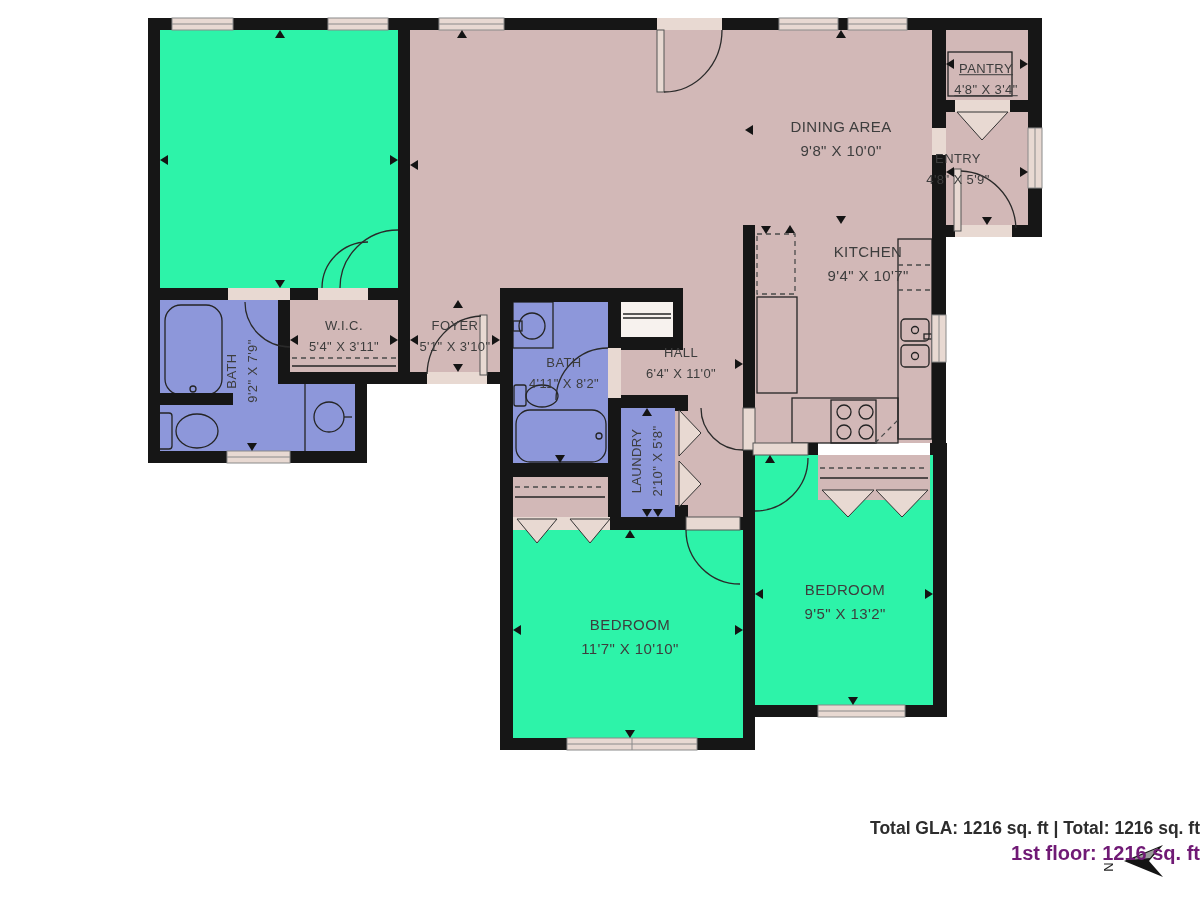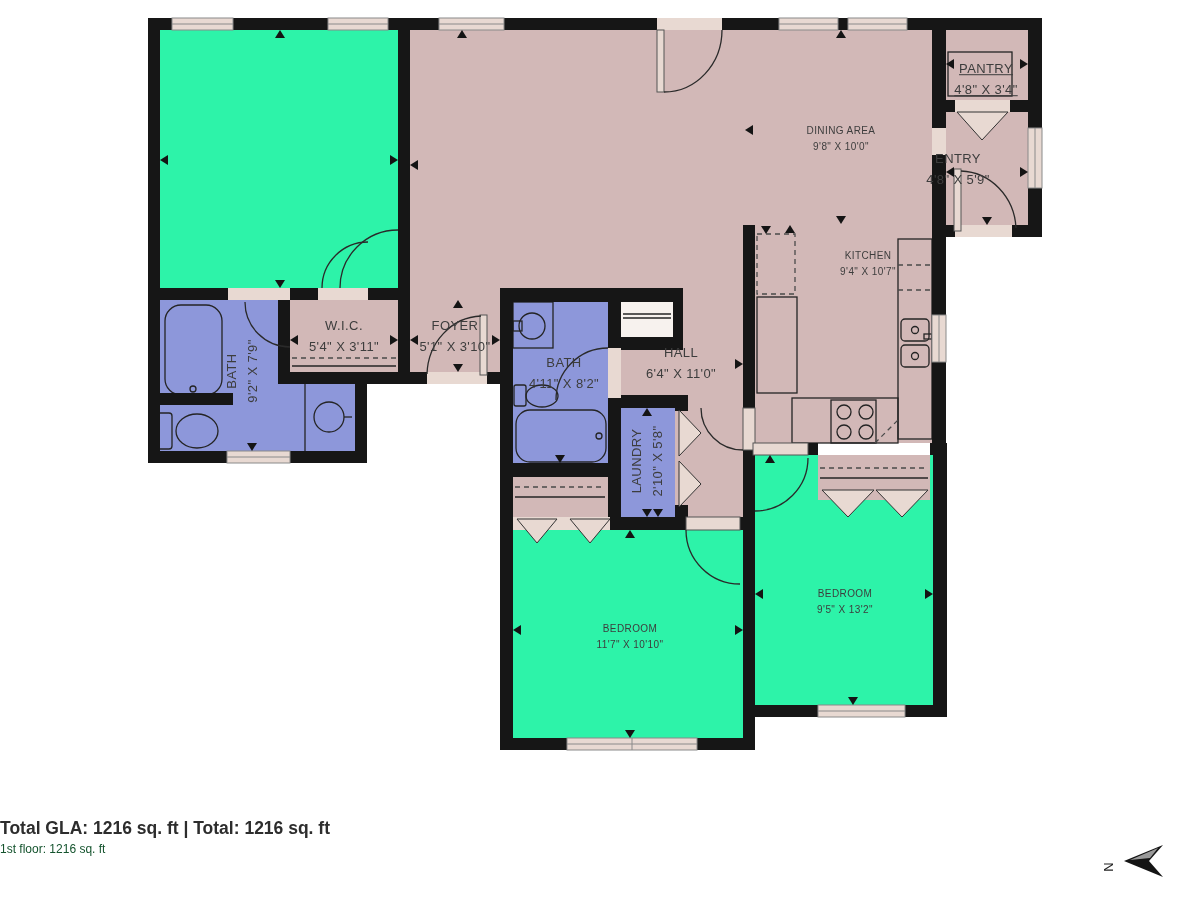--- a/index.html
+++ b/index.html
@@ -2,25 +2,25 @@
 <html><head>
 <meta charset="utf-8">
 <style>
   html,body{margin:0;padding:0;background:#ffffff;}
   body{width:1200px;height:900px;font-family:"Liberation Sans",sans-serif;}
   .plan{position:relative;width:1200px;height:900px;overflow:hidden;background:#fff;}
   .plan svg{position:absolute;left:0;top:0;}
   .room-label{position:absolute;text-align:center;color:#3d3d3d;line-height:1.6;
     letter-spacing:.4px;white-space:nowrap;transform:translate(-50%,-50%);z-index:3;}
   .room-label.rot{transform:translate(-50%,-50%) rotate(-90deg);}
-  .fs15{font-size:10px;}
+  .fs15{font-size:15px;}
   .fs13{font-size:13px;}
-  .footer-line{position:absolute;left:0;width:1200px;text-align:left;z-index:3;}
+  .footer-line{position:absolute;left:0;width:1200px;text-align:right;z-index:3;}
   .footer-total{top:818px;font-size:17.5px;font-weight:bold;color:#2d2d2d;}
-  .footer-floor{top:842px;font-size:12px;color:#14532d;}
+  .footer-floor{top:842px;font-size:20px;color:#701a75;font-weight:bold;}
   .footer-disc{top:871px;font-size:8.5px;color:#4a4a4a;letter-spacing:.2px;}
 </style>
 </head>
 <body>
 
 <div class="plan">
 
 <svg width="1200" height="900" viewBox="0 0 1200 900">
 
   <g fill="#2DF3A9">

